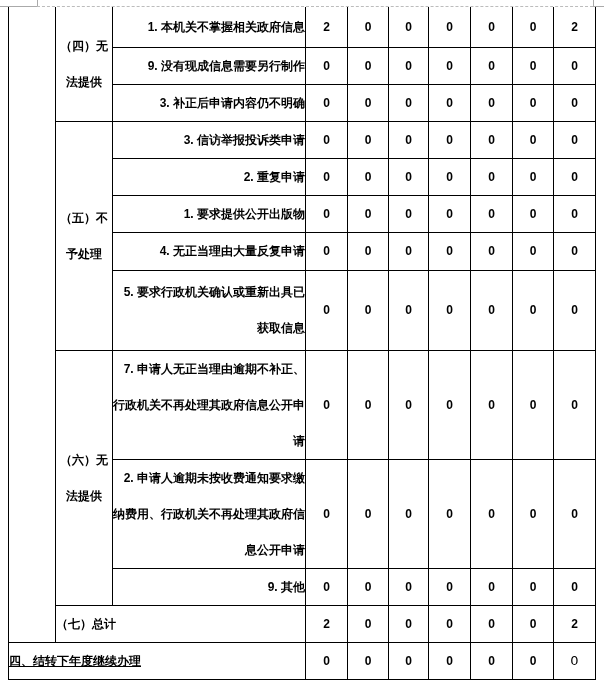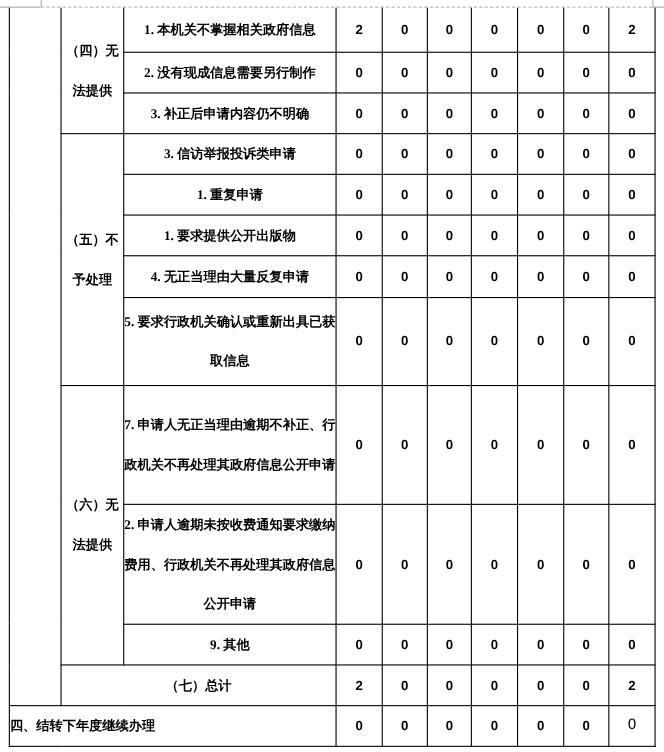--- a/index.html
+++ b/index.html
@@ -46,33 +46,32 @@
     overflow: hidden;
   }
   table.report tr.first td { border-top: none; }
   td.spanner { background: #ffffff; }
   td.cat {
     text-align: center;
     padding: 0 2px 0 4px;
     word-break: break-all;
   }
   td.item {
-    text-align: center;
+    text-align: right;
     padding: 0 1px 0 3px;
     word-break: break-all;
-    font-family: Liberation Serif, serif;
   }
   td.num { text-align: center; }
   td.num.thin {
     font-weight: 400;
     font-family: "DejaVu Sans", sans-serif;
     font-size: 13px;
   }
-  td.total-label { text-align: center; padding-left: 7px; margin-top: 28px; }
-  td.carry-label { text-align: left; padding-left: 4px; }
+  td.total-label { text-align: left; padding-left: 7px; margin-top: 28px; }
+  td.carry-label { text-align: left; padding-left: 4px; text-decoration: underline; }
 </style>
 </head>
 <body>
 
 <div class="page">
 
   <div class="pb-solid-left"></div>
   <div class="pb-dashed"></div>
   <div class="pb-solid-right"></div>
   <div class="pb-tick-left"></div>
@@ -99,21 +98,21 @@
       <td class="item">1. 本机关不掌握相关政府信息</td>
       <td class="num">2</td>
       <td class="num">0</td>
       <td class="num">0</td>
       <td class="num">0</td>
       <td class="num">0</td>
       <td class="num">0</td>
       <td class="num">2</td>
     </tr>
     <tr style="height:36px">
-      <td class="item">2. 没有现成信息需要另行制作</td>
+      <td class="item">9. 没有现成信息需要另行制作</td>
       <td class="num">0</td>
       <td class="num">0</td>
       <td class="num">0</td>
       <td class="num">0</td>
       <td class="num">0</td>
       <td class="num">0</td>
       <td class="num">0</td>
     </tr>
     <tr style="height:37px">
       <td class="item">3. 补正后申请内容仍不明确</td>
@@ -131,21 +130,21 @@
       <td class="item">3. 信访举报投诉类申请</td>
       <td class="num">0</td>
       <td class="num">0</td>
       <td class="num">0</td>
       <td class="num">0</td>
       <td class="num">0</td>
       <td class="num">0</td>
       <td class="num">0</td>
     </tr>
     <tr style="height:36px">
-      <td class="item">1. 重复申请</td>
+      <td class="item">2. 重复申请</td>
       <td class="num">0</td>
       <td class="num">0</td>
       <td class="num">0</td>
       <td class="num">0</td>
       <td class="num">0</td>
       <td class="num">0</td>
       <td class="num">0</td>
     </tr>
     <tr style="height:37px">
       <td class="item">1. 要求提供公开出版物</td>

